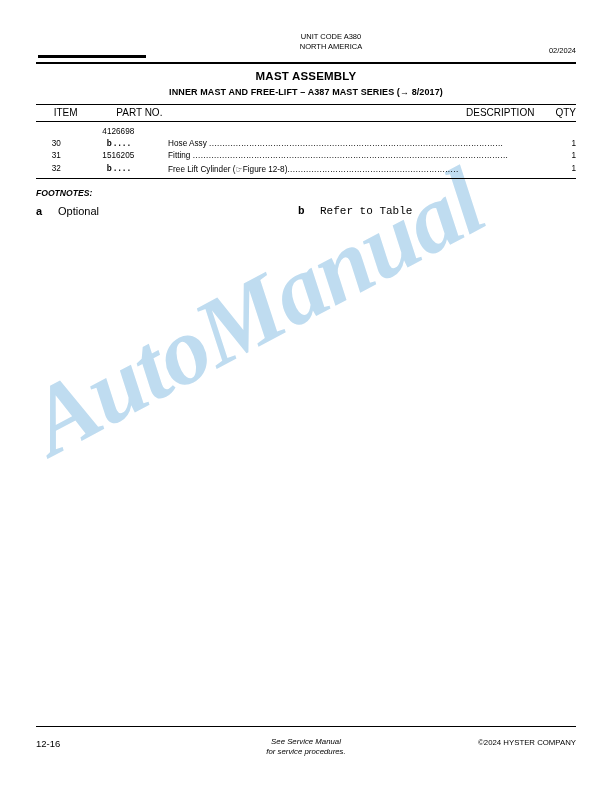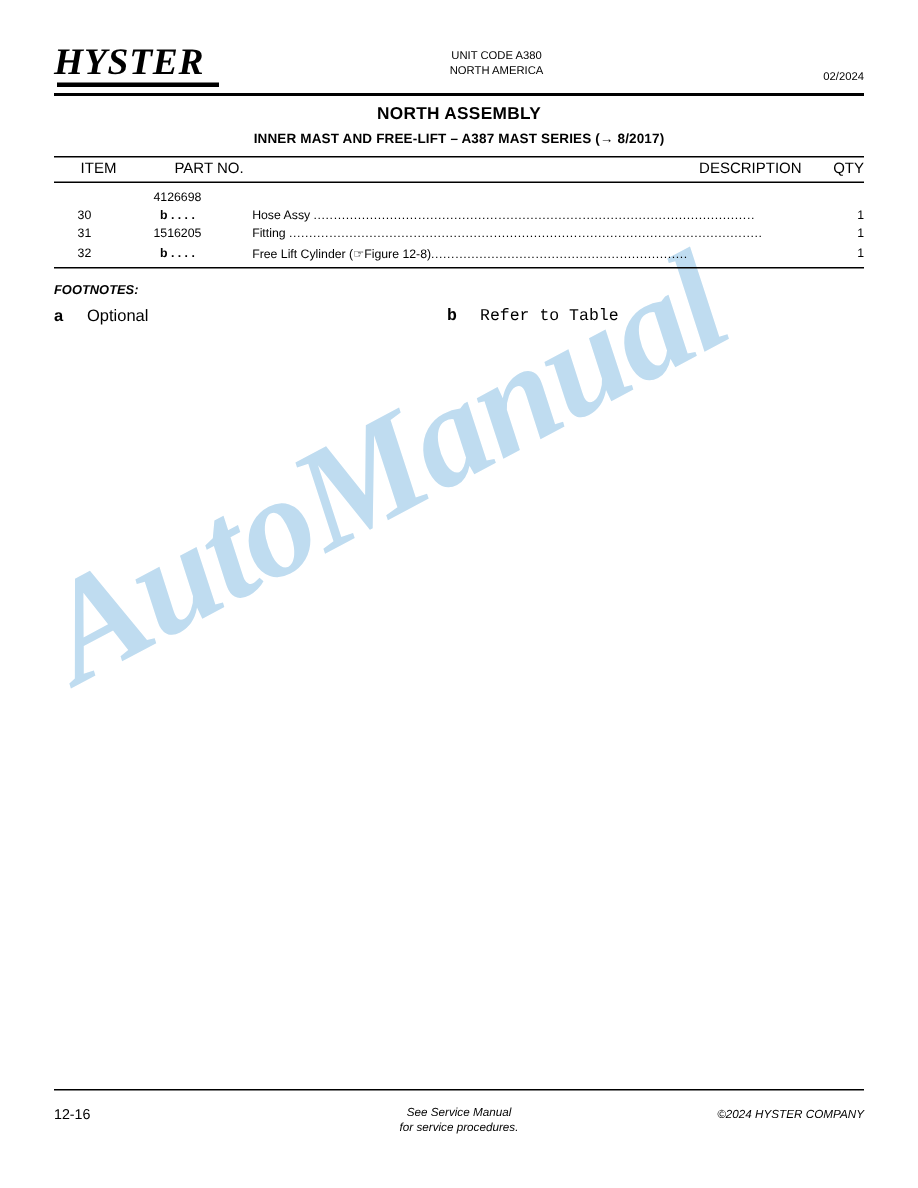--- a/index.html
+++ b/index.html
@@ -225,44 +225,42 @@
     font-style: italic;
     font-size: 7.8px;
     line-height: 10px;
   }
   .footer-right {
     position: absolute;
     right: 0;
     top: 4px;
     font-size: 7.8px;
     text-align: center;
-    font-style: italic;
   }
 </style>
 </head>
 <body>
 
 <div class="page">
 
   <div class="watermark">AutoManual</div>
 
   <div class="content">
 
     <div class="header">
-      <div class="logo">HYSTER</div>
       <div class="logo-underline"></div>
       <div class="unit-code">
         <div>UNIT CODE A380</div>
         <div>NORTH AMERICA</div>
       </div>
       <div class="doc-date">02/2024</div>
     </div>
     <div class="header-rule"></div>
 
-    <div class="title-main">NORTH ASSEMBLY</div>
+    <div class="title-main">MAST ASSEMBLY</div>
     <div class="title-sub">INNER MAST AND FREE-LIFT – A387 MAST SERIES (→ 8/2017)</div>
 
     <div class="table-wrap">
       <div class="rule rule-med"></div>
       <table class="parts">
         <thead>
           <tr>
             <th class="col-item">ITEM</th>
             <th class="col-part">PART NO.</th>
             <th class="col-desc">DESCRIPTION</th>

